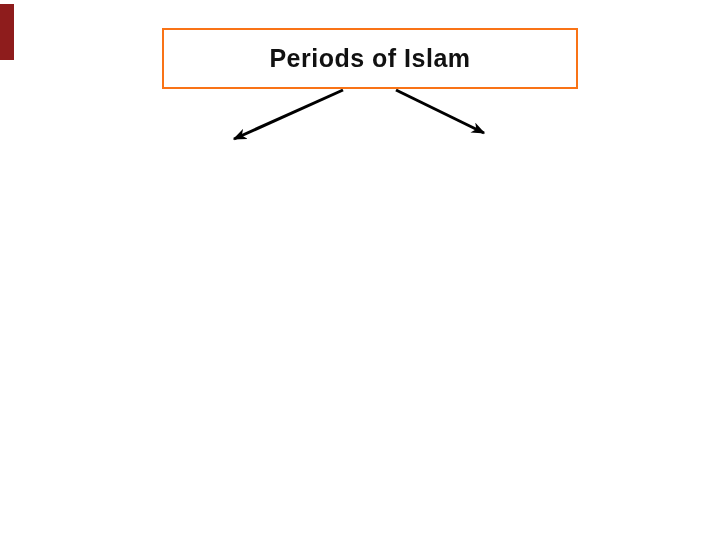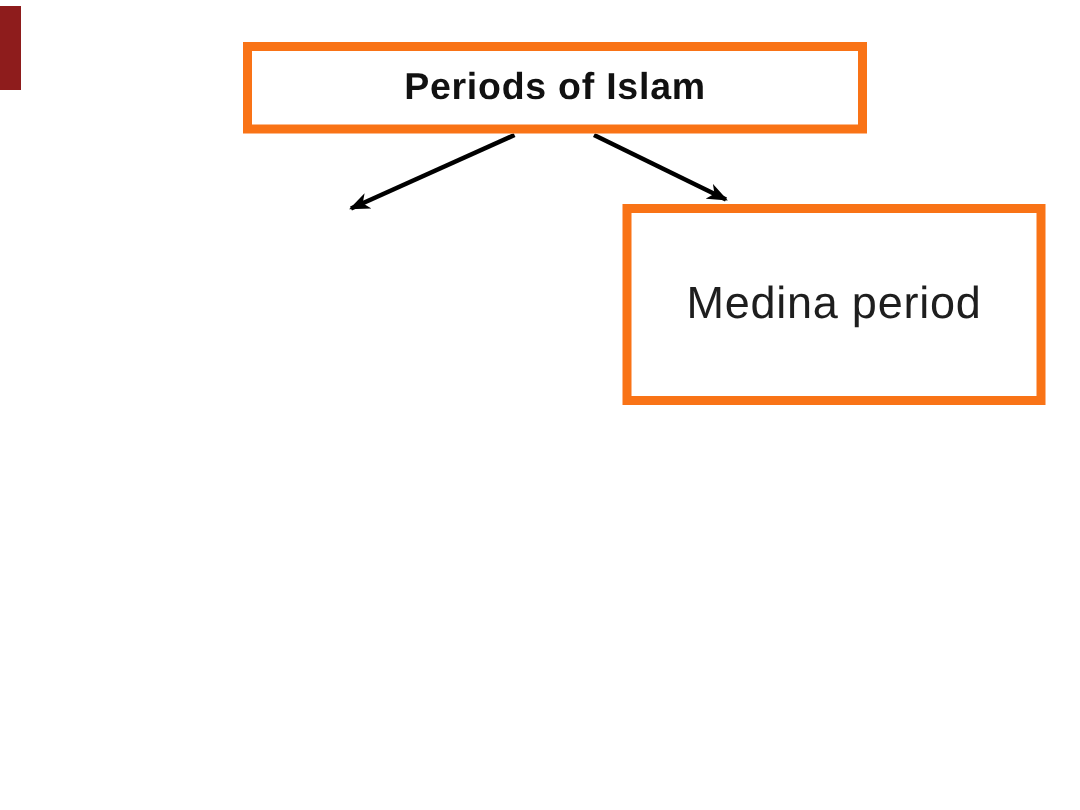--- a/index.html
+++ b/index.html
@@ -26,21 +26,21 @@
   .connectors {
     position: absolute;
     left: 0;
     top: 0;
     width: 720px;
     height: 540px;
     pointer-events: none;
   }
   .node {
     position: absolute;
-    border: 6px solid #f97316;
+    border: 2px solid #f97316;
     background: #ffffff;
     display: flex;
     align-items: center;
     justify-content: center;
     text-align: center;
     box-sizing: border-box;
   }
   .title-node {
     left: 162px;
     top: 28px;
@@ -90,17 +90,14 @@
     </defs>
     <line x1="343" y1="90" x2="234" y2="139" stroke="#000000" stroke-width="3" marker-end="url(#arrowhead)"></line>
     <line x1="396" y1="90" x2="484" y2="133" stroke="#000000" stroke-width="3" marker-end="url(#arrowhead)"></line>
   </svg>
 
   <div class="node title-node">
     <span class="node-label" data-bind="diagram.root.label">Periods of Islam</span>
   </div>
 
 
-  <div class="node medina-node">
-    <span class="node-label" data-bind="diagram.children.1.label">Medina period</span>
-  </div>
 
 </div>
 
 </body></html>

